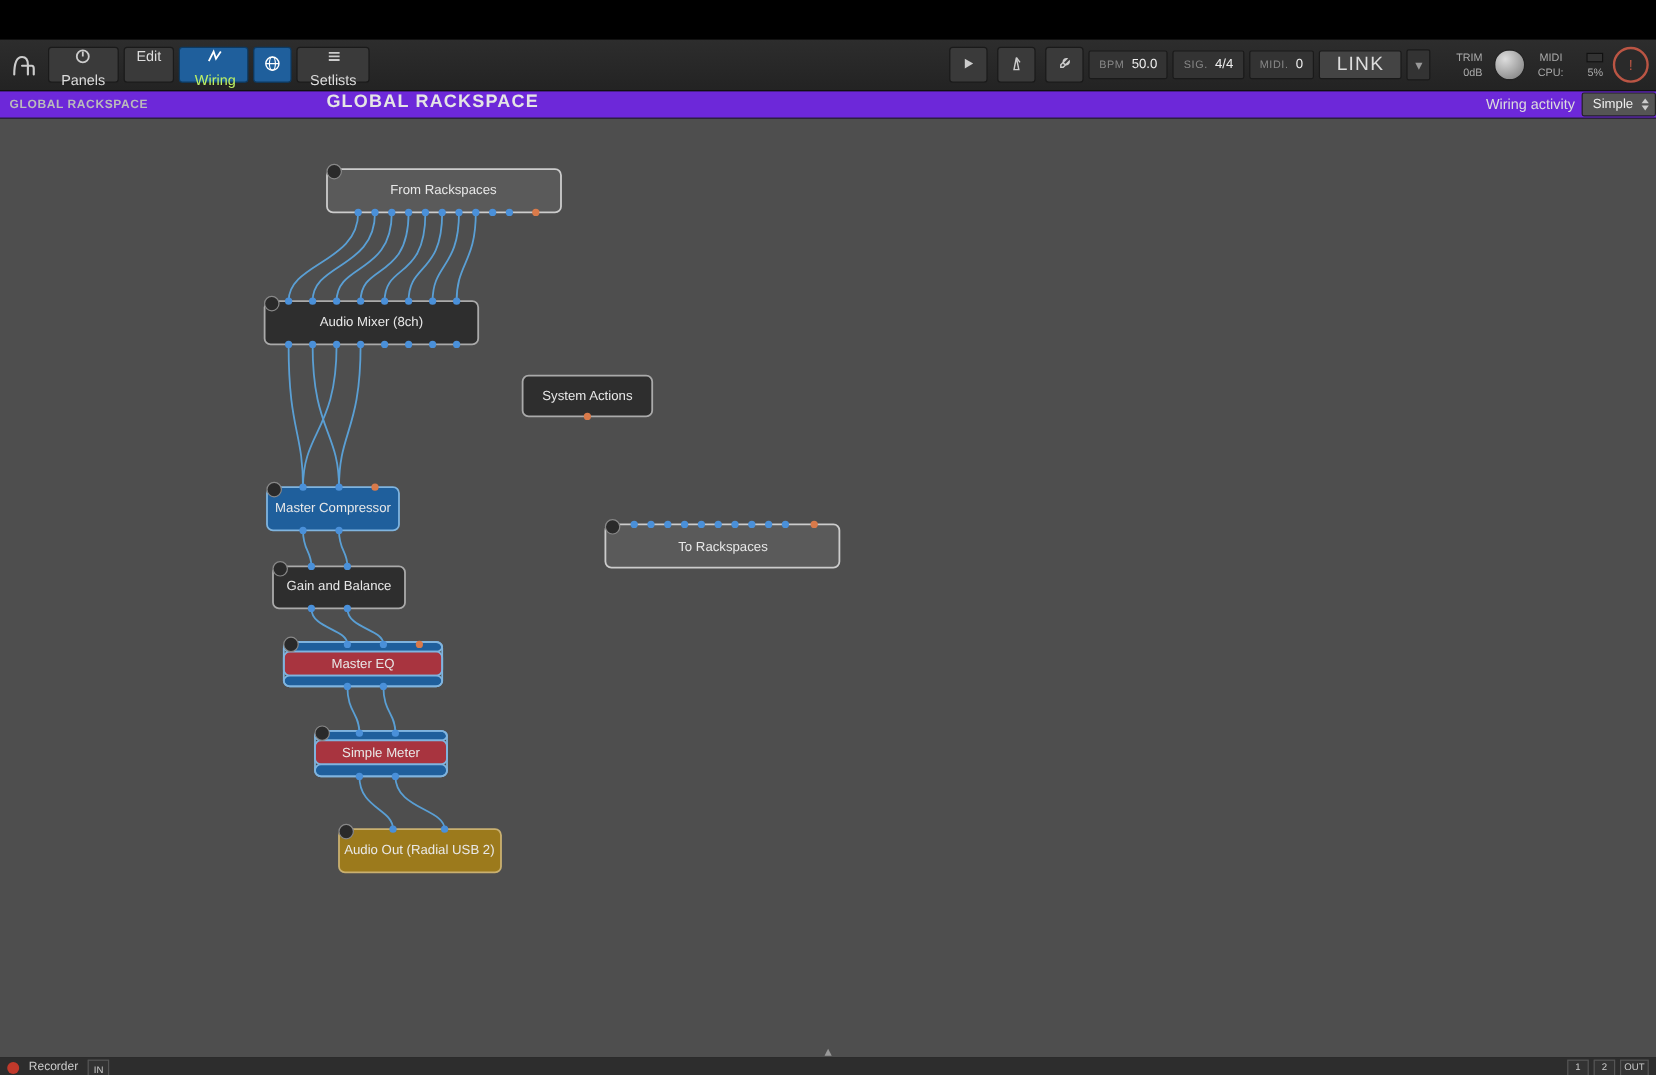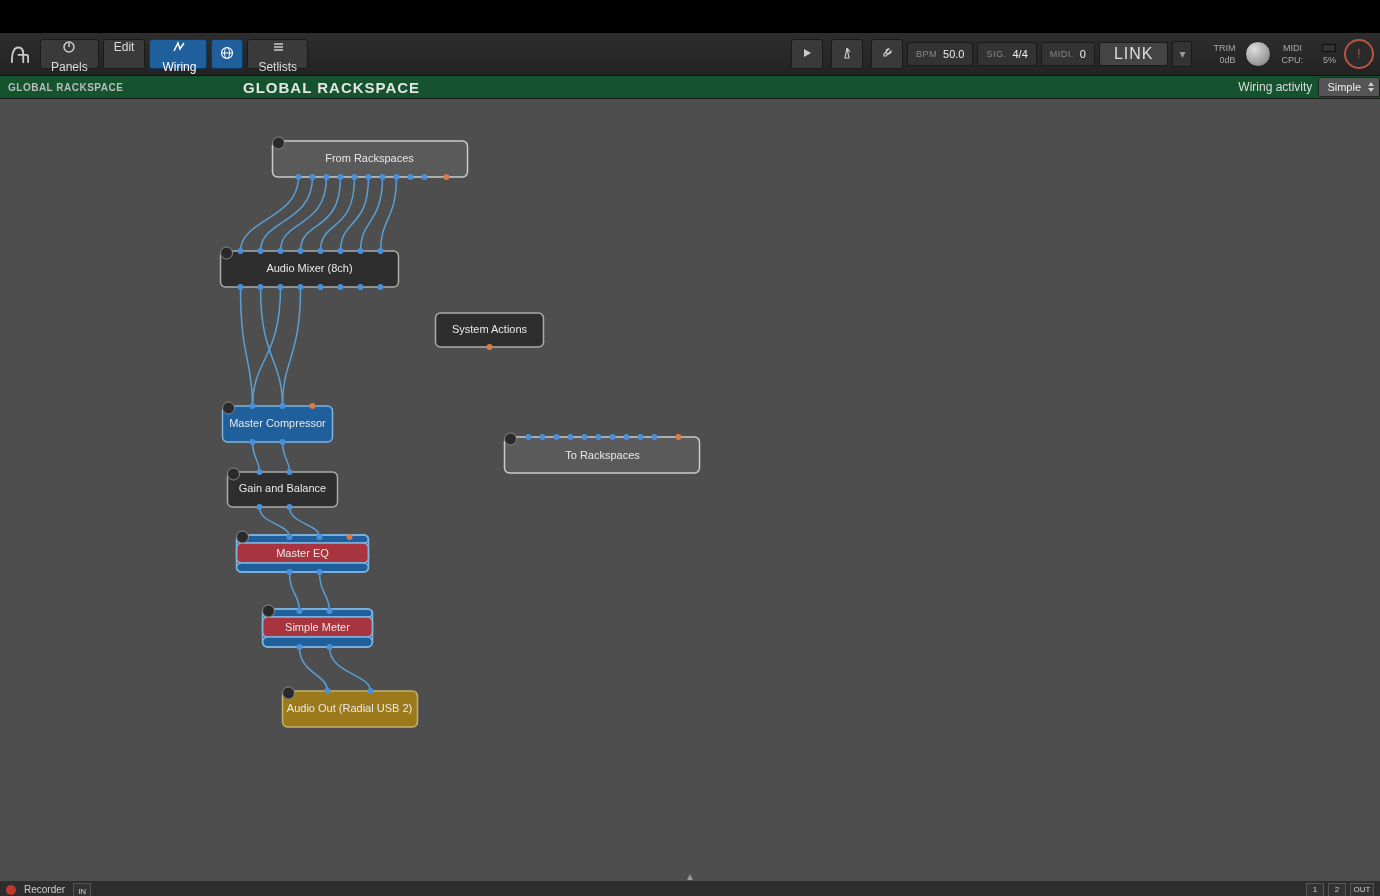--- a/index.html
+++ b/index.html
@@ -40,21 +40,21 @@
   align-items: center;
   gap: 6px;
   color: #ddd;
   font-size: 12px;
   cursor: pointer;
   flex-direction: column;
 }
 .btn.active {
   background: #1f5f9c;
   border-color: #0d3a62;
-  color: #ffffff;
+  color: #bef264;
   padding-left: 12px;
 }
 .btn .ico { width: 14px; height: 14px; display: inline-block; }
 .icon-btn {
   width: 30px; height: 28px;
   margin-left: 4px;
   background: #3a3a3a;
   border: 1px solid #1a1a1a;
   border-radius: 3px;
   display: inline-flex; align-items: center; justify-content: center;
@@ -101,23 +101,24 @@
   border: 1px solid #222;
 }
 .alert-btn {
   width: 26px; height: 26px; border-radius: 50%;
   background: #2a2a2a; border: 2px solid #b54; color: #b54;
   display: inline-flex; align-items: center; justify-content: center;
   margin-right: 6px;
 }
 .subheader {
   height: 22px;
-  background: #14532d;
-  display: flex; align-items: center;
+  background: #6d28d9;
+  display: flex; 
   border-bottom: 1px solid #1a1a1a;
+  gap: 29px;
 }
 .side-tab {
   width: 225px; height: 100%;
   padding-left: 8px;
   display: flex; align-items: center;
   font-size: 10px; font-weight: bold;
   color: #bbb; letter-spacing: 0.5px;
 }
 .subheader-title {
   padding-left: 10px;

